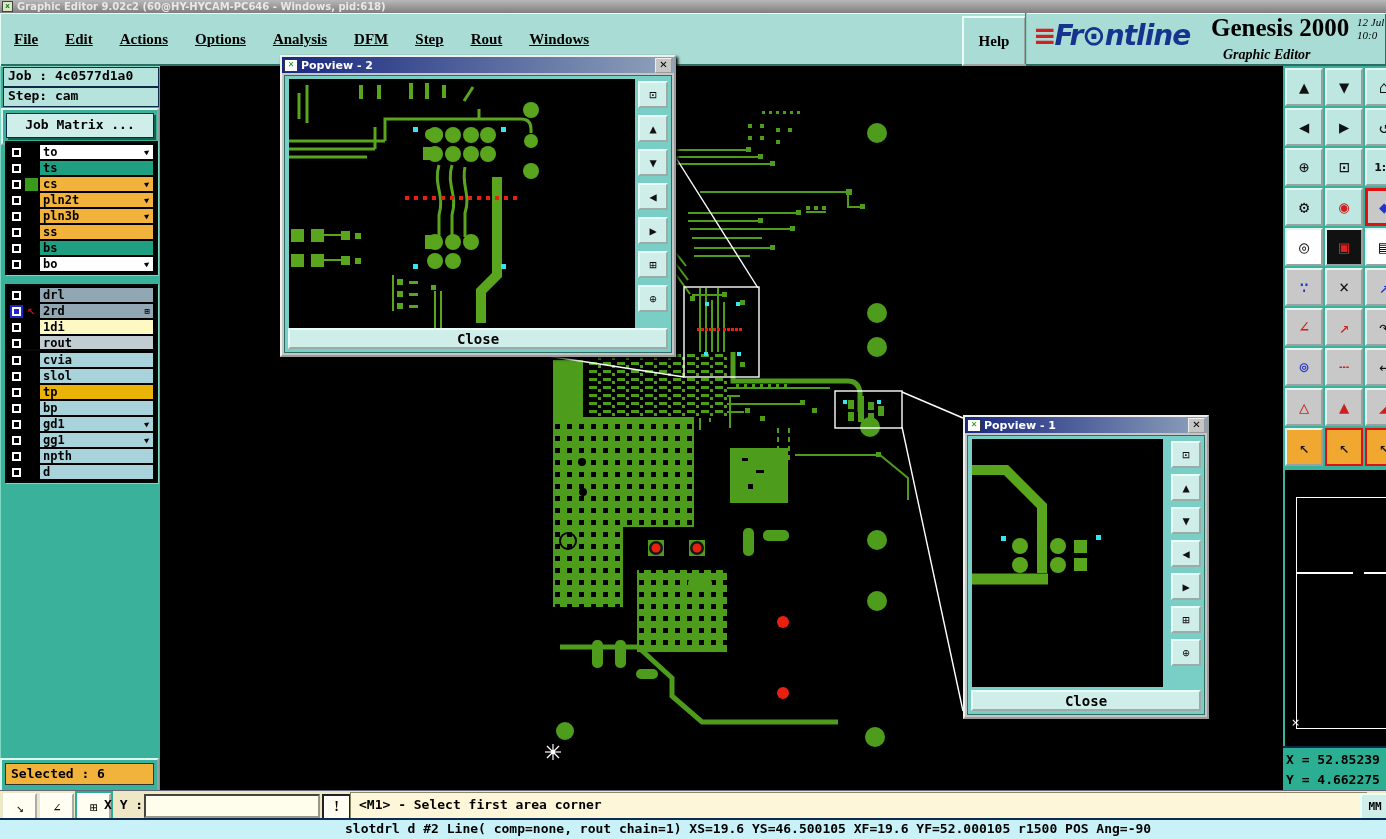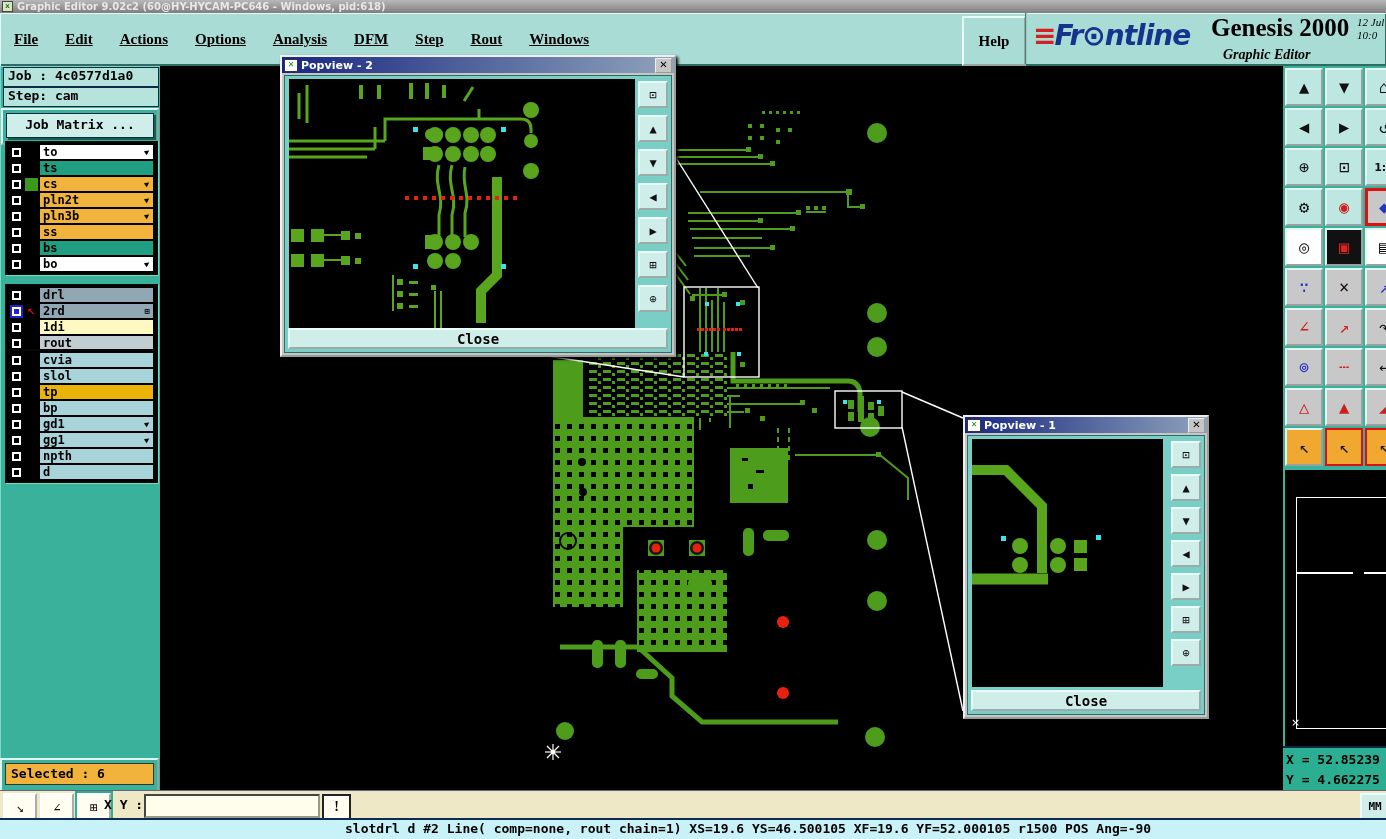--- a/index.html
+++ b/index.html
@@ -709,18 +709,19 @@
 
   <div id="statusbar">
     <div id="sb-tools">
         <div class="sb-btn">↘</div>
         <div class="sb-btn">∠</div>
         <div class="sb-btn hl">⊞</div>
       </div>
     <div id="xy-label">X Y :</div>
     <div id="xy-input"></div>
     <div id="alert-button">!</div>
+    <div id="msg-area">&lt;M1&gt; - Select first area corner</div>
     <div id="units-button">MM</div>
   </div>
 
   <div id="cmdbar">slotdrl d #2 Line( comp=none, rout chain=1) XS=19.6 YS=46.500105 XF=19.6 YF=52.000105 r1500 POS Ang=-90</div>
 
 </div>
 
 </body></html>

